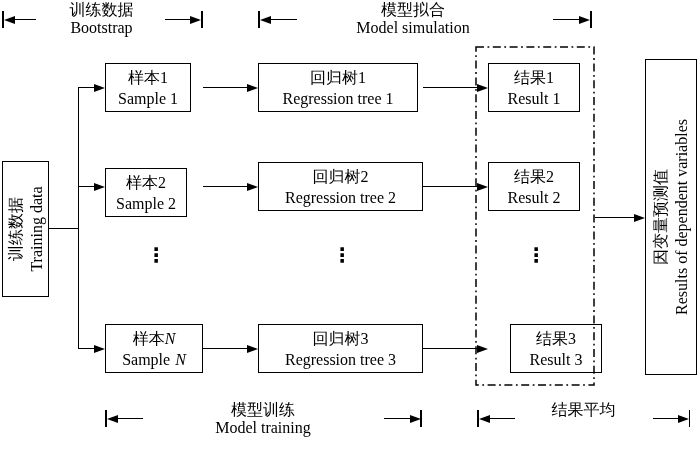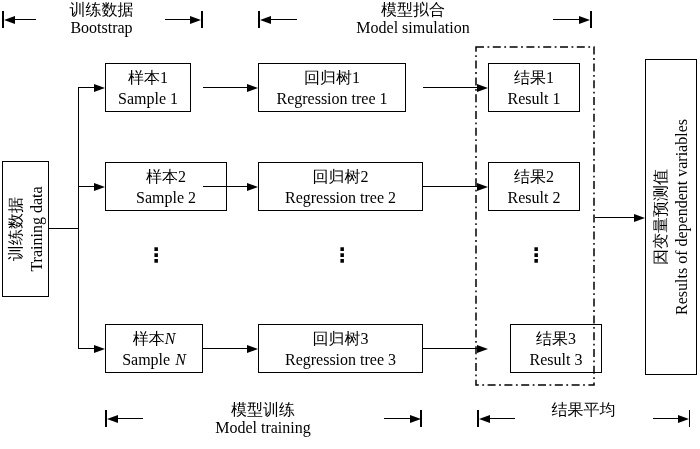--- a/index.html
+++ b/index.html
@@ -73,32 +73,32 @@
   <div class="ar" style="left:94px;top:182.5px"></div>
   <div class="hl" style="left:78px;top:347.7px;width:18px"></div>
   <div class="ar" style="left:94px;top:344.5px"></div>
 
   <div class="box" style="left:105px;top:63px;width:86px;height:49px">
     <div class="ln">样本1</div>
     <div class="ln">Sample 1</div>
   </div>
   <div class="hl" style="left:203px;top:86.7px;width:45px"></div>
   <div class="ar" style="left:247px;top:83.5px"></div>
-  <div class="box" style="left:258px;top:63px;width:148px;height:49px">
+  <div class="box" style="left:258px;top:63px;width:160px;height:49px">
     <div class="ln">回归树1</div>
     <div class="ln">Regression tree 1</div>
   </div>
   <div class="hl" style="left:423px;top:86.7px;width:55px"></div>
   <div class="ar" style="left:477px;top:83.5px"></div>
   <div class="box" style="left:488px;top:63px;width:92px;height:49px">
     <div class="ln">结果1</div>
     <div class="ln">Result 1</div>
   </div>
 
-  <div class="box" style="left:105px;top:162px;width:122px;height:49px">
+  <div class="box" style="left:105px;top:168px;width:82px;height:49px">
     <div class="ln">样本2</div>
     <div class="ln">Sample 2</div>
   </div>
   <div class="hl" style="left:203px;top:185.7px;width:45px"></div>
   <div class="ar" style="left:247px;top:182.5px"></div>
   <div class="box" style="left:258px;top:162px;width:165px;height:49px">
     <div class="ln">回归树2</div>
     <div class="ln">Regression tree 2</div>
   </div>
   <div class="hl" style="left:423px;top:185.7px;width:55px"></div>

